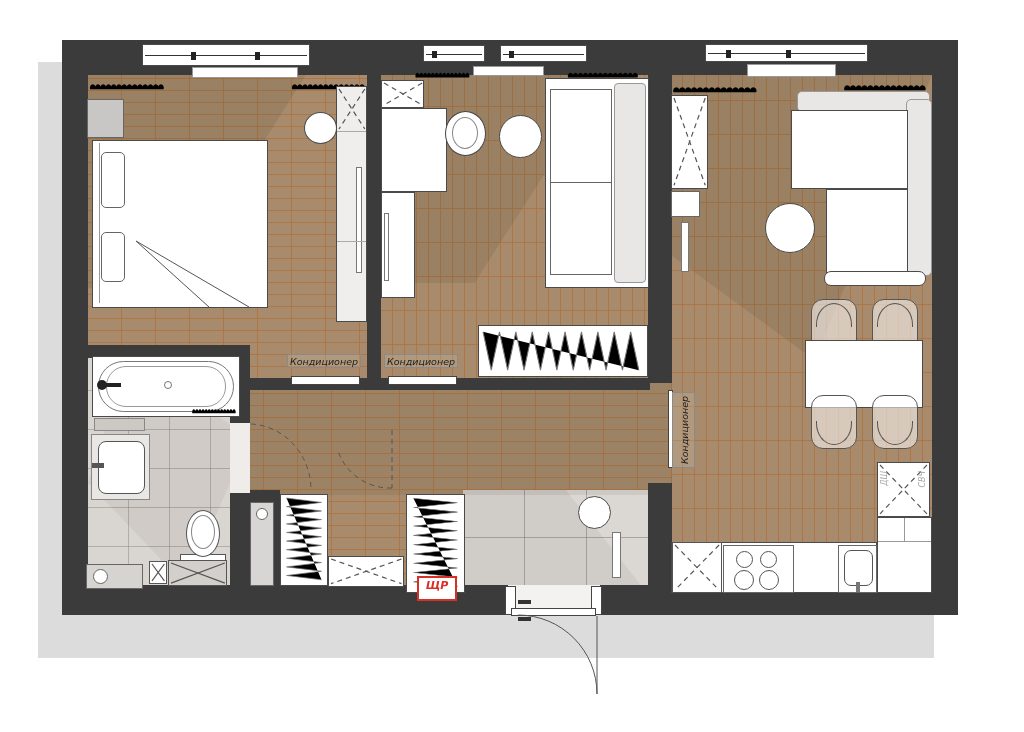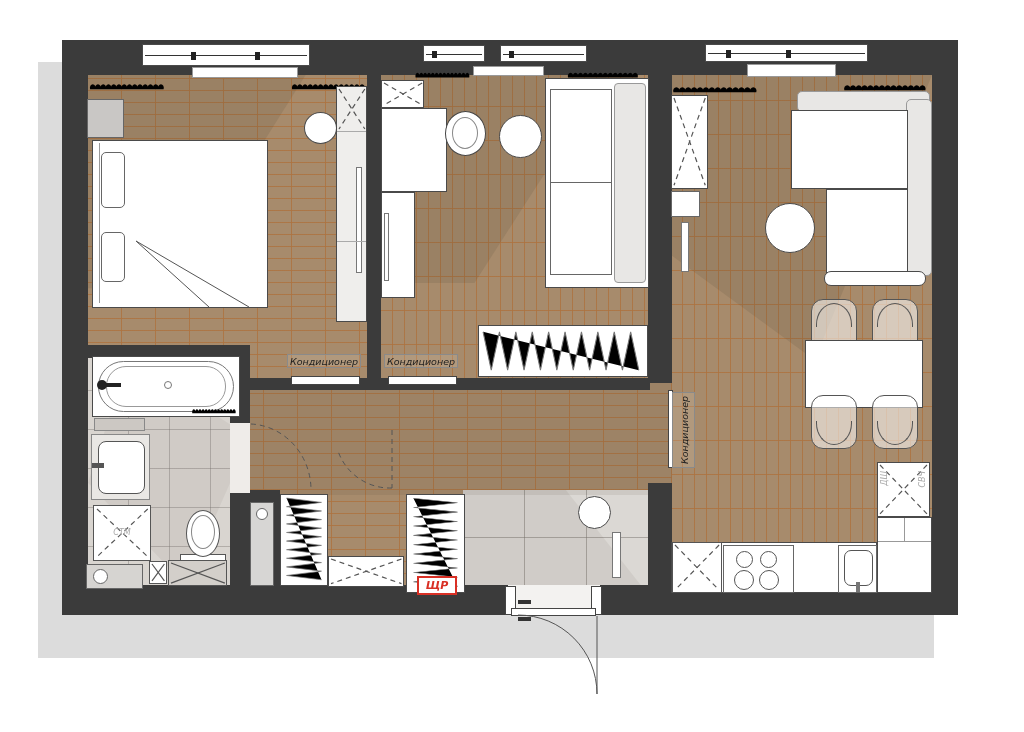--- a/index.html
+++ b/index.html
@@ -271,21 +271,21 @@
     <svg class="xb dash">
         <line x1="2" y1="2" x2="98%" y2="92%"></line>
         <line x1="98%" y1="2" x2="2" y2="92%"></line>
       </svg>
   </div>
   <div class="abs furn" style="left:406px;top:494px;width:59px;height:99px;">
     <svg class="fillsvg linework" viewBox="0 0 48 160" preserveAspectRatio="none">
         <use href="#zigv" stroke="#777" stroke-width="1"></use>
       </svg>
   </div>
-  <div class="abs red-lbl" style="left:417px;top:576px;width:40px;height:19px;">ЩР</div>
+  <div class="abs red-lbl" style="left:417px;top:576px;width:40px;height:25px;">ЩР</div>
   <div class="abs furn round" style="left:578px;top:496px;width:33px;height:33px;"></div>
   <div class="abs furn thin" style="left:612px;top:532px;width:9px;height:46px;border-color:#777;"></div>
 
   <div class="abs" style="left:508px;top:585px;width:92px;height:30px;background:#f3f2f0;"></div>
   <div class="abs furn thin" style="left:505px;top:586px;width:11px;height:29px;border-color:#444;"></div>
   <div class="abs furn thin" style="left:591px;top:586px;width:11px;height:29px;border-color:#444;"></div>
   <div class="abs furn thin" style="left:511px;top:608px;width:85px;height:8px;border-color:#444;"></div>
   <div class="abs" style="left:518px;top:600px;width:13px;height:4px;background:#333;"></div>
   <div class="abs" style="left:518px;top:617px;width:13px;height:4px;background:#333;"></div>
   <svg class="abs linework" style="left:514px;top:613px;" width="88" height="86">
@@ -301,27 +301,20 @@
     <div class="abs" style="left:12px;top:26px;width:16px;height:4px;background:#222;"></div>
   </div>
   <div class="abs" style="left:94px;top:418px;width:51px;height:13px;background:#ccc8c3;border:1px solid #888;"></div>
   <svg class="abs linework" style="left:191px;top:406px;" width="46" height="10" viewBox="0 0 110 14" preserveAspectRatio="none">
       <use href="#curl" stroke-width="2.4"></use>
     </svg>
   <div class="abs" style="left:91px;top:434px;width:59px;height:66px;background:#e9e7e4;border:1px solid #888;">
     <div class="abs furn thin" style="left:6px;top:6px;width:47px;height:53px;border-radius:8px;border-color:#555;"></div>
     <div class="abs" style="left:0;top:28px;width:12px;height:5px;background:#555;"></div>
   </div>
-  <div class="abs furn" style="left:93px;top:505px;width:58px;height:56px;border-color:#555;">
-    <svg class="xb dash">
-        <line x1="3" y1="3" x2="96%" y2="94%"></line>
-        <line x1="96%" y1="3" x2="3" y2="94%"></line>
-      </svg>
-    <div class="mini" style="left:0;right:0;top:22px;text-align:center;">СТМ</div>
-  </div>
   <div class="abs furn thin" style="left:180px;top:554px;width:46px;height:17px;border-color:#555;"></div>
   <div class="abs furn round" style="left:186px;top:510px;width:34px;height:47px;border-color:#555;">
     <div class="abs round" style="left:4px;top:4px;width:24px;height:34px;border:1px solid #888;"></div>
   </div>
   <div class="abs" style="left:86px;top:564px;width:57px;height:25px;background:#d6d4d1;border:1px solid #666;">
     <div class="abs round" style="left:6px;top:4px;width:15px;height:15px;background:#fff;border:1px solid #666;"></div>
   </div>
   <div class="abs furn thin" style="left:149px;top:561px;width:18px;height:23px;border-color:#555;">
     <svg class="xb">
         <line x1="2" y1="2" x2="90%" y2="90%"></line>

